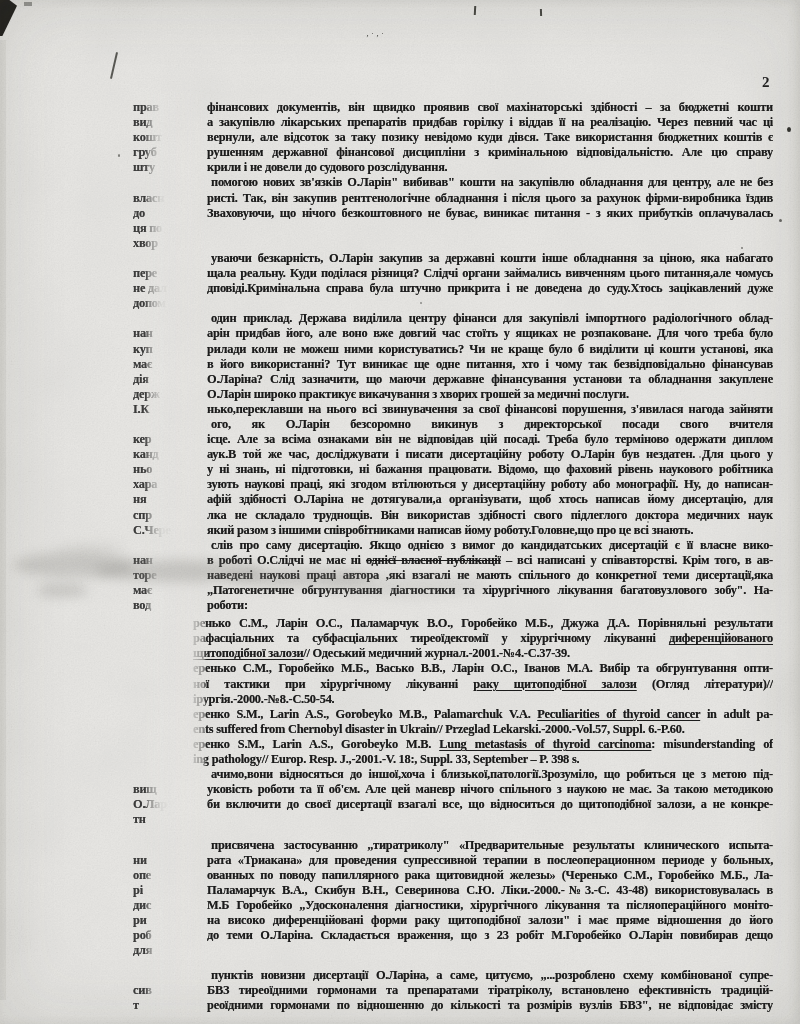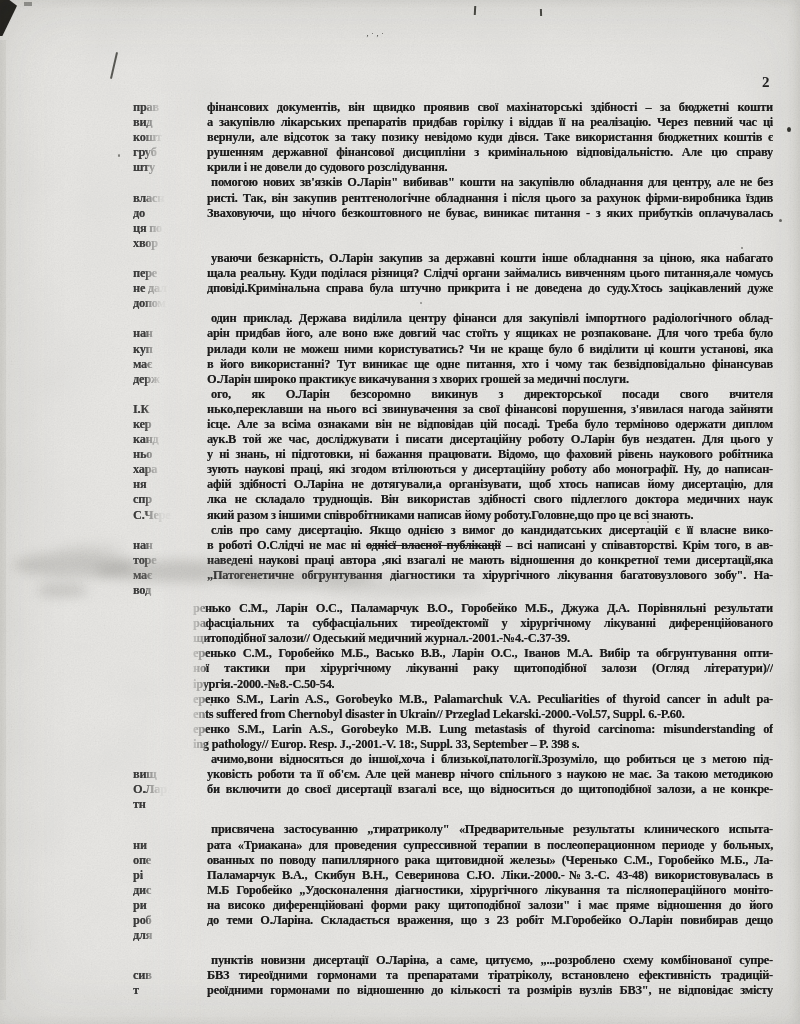--- a/index.html
+++ b/index.html
@@ -17,21 +17,21 @@
   .para{margin:0;}
   .para.gap{margin-top:10px;}
   .para.gap-sm{margin-top:3px;}
   .line{position:relative;height:15.1px;overflow:hidden;}
   .main{display:block;margin-left:74px;height:15.1px;
         text-align:justify;text-align-last:justify;}
   .line.first .main{margin-left:78px;}
   .line.short .main{text-align-last:left;}
   .para.refs .main{margin-left:60px;}
   .frag{position:absolute;left:0;top:0;white-space:nowrap;color:#2e2e2e;opacity:.92;}
-  .u{text-decoration-thickness:.9px;text-underline-offset:2px;}
+  .u{text-decoration:underline;text-decoration-thickness:.9px;text-underline-offset:2px;}
   .strike{text-decoration:line-through;text-decoration-thickness:.9px;margin-top:26px;}
   
   .band{position:absolute;left:147px;top:92px;width:58px;height:928px;z-index:5;
         background:linear-gradient(90deg,rgba(233,232,229,.40),rgba(233,232,229,.95) 25%,
                    rgba(233,232,229,.97) 70%,rgba(233,232,229,.55));
         filter:blur(1.3px);}
   
   .sm{position:absolute;background:#8b8a85;border-radius:50%;filter:blur(6px);z-index:6;}
   .sm2{position:absolute;background:#9a9994;border-radius:50%;filter:blur(7px);z-index:6;}
   
@@ -122,33 +122,37 @@
           <span class="main"><span>арін придбав його, але воно вже довгий час стоїть у ящиках не розпаковане. Для чого треба було</span></span>
         </div>
         <div class="line">
           <span class="frag">куп</span>
           <span class="main"><span>рилади коли не можеш ними користуватись? Чи не краще було б виділити ці кошти установі, яка</span></span>
         </div>
         <div class="line">
           <span class="frag">має</span>
           <span class="main"><span>в його використанні? Тут виникає ще одне питання, хто і чому так безвідповідально фінансував</span></span>
         </div>
+        <div class="line">
+          <span class="frag">дія</span>
+          <span class="main"><span>О.Ларіна? Слід зазначити, що маючи державне фінансування установи та обладнання закуплене</span></span>
+        </div>
         <div class="line short">
           <span class="frag">держ</span>
           <span class="main"><span>О.Ларін широко практикує викачування з хворих грошей за медичні послуги.</span></span>
         </div>
       </div>
       <div class="para">
-        <div class="line first">
-          <span class="main"><span>ого, як О.Ларін безсоромно викинув з директорської посади свого вчителя</span></span>
-        </div>
         <div class="line">
           <span class="frag">І.К</span>
           <span class="main"><span>нько,переклавши на нього всі звинувачення за свої фінансові порушення, з'явилася нагода зайняти</span></span>
         </div>
+        <div class="line first">
+          <span class="main"><span>ого, як О.Ларін безсоромно викинув з директорської посади свого вчителя</span></span>
+        </div>
         <div class="line">
           <span class="frag">кер</span>
           <span class="main"><span>ісце. Але за всіма ознаками він не відповідав цій посаді. Треба було терміново одержати диплом</span></span>
         </div>
         <div class="line">
           <span class="frag">канд</span>
           <span class="main"><span>аук.В той же час, досліджувати і писати дисертаційну роботу О.Ларін був нездатен. Для цього у</span></span>
         </div>
         <div class="line">
           <span class="frag">ньо</span>
@@ -174,28 +178,29 @@
       <div class="para">
         <div class="line first">
           <span class="main"><span>слів про саму дисертацію. Якщо однією з вимог до кандидатських дисертацій є її власне вико-</span></span>
         </div>
         <div class="line">
           <span class="frag">нан</span>
           <span class="main"><span>в роботі О.Слідчі не має ні </span><span class="strike">однієї власної публікації</span><span> – всі написані у співавторстві. Крім того, в ав-</span></span>
         </div>
         <div class="line">
           <span class="frag">торе</span>
-          <span class="main"><span>наведені наукові праці автора ,які взагалі не мають відношення до конкретної теми дисертації,яка</span></span>
+          <span class="main"><span>наведені наукові праці автора ,які взагалі не мають спільного до конкретної теми дисертації,яка</span></span>
         </div>
         <div class="line">
           <span class="frag">має</span>
           <span class="main"><span>„Патогенетичне обгрунтування діагностики та хірургічного лікування багатовузлового зобу". На-</span></span>
         </div>
         <div class="line short">
           <span class="frag">вод</span>
+          <span class="main"><span>роботи:</span></span>
         </div>
       </div>
       <div class="para refs gap-sm">
         <div class="line">
           <span class="main"><span>ренько С.М., Ларін О.С., Паламарчук В.О., Горобейко М.Б., Джужа Д.А. Порівняльні результати</span></span>
         </div>
         <div class="line">
           <span class="main"><span>рафасціальних та субфасціальних тиреоїдектомії у хірургічному лікуванні </span><span class="u">диференційованого</span></span>
         </div>
         <div class="line short">

